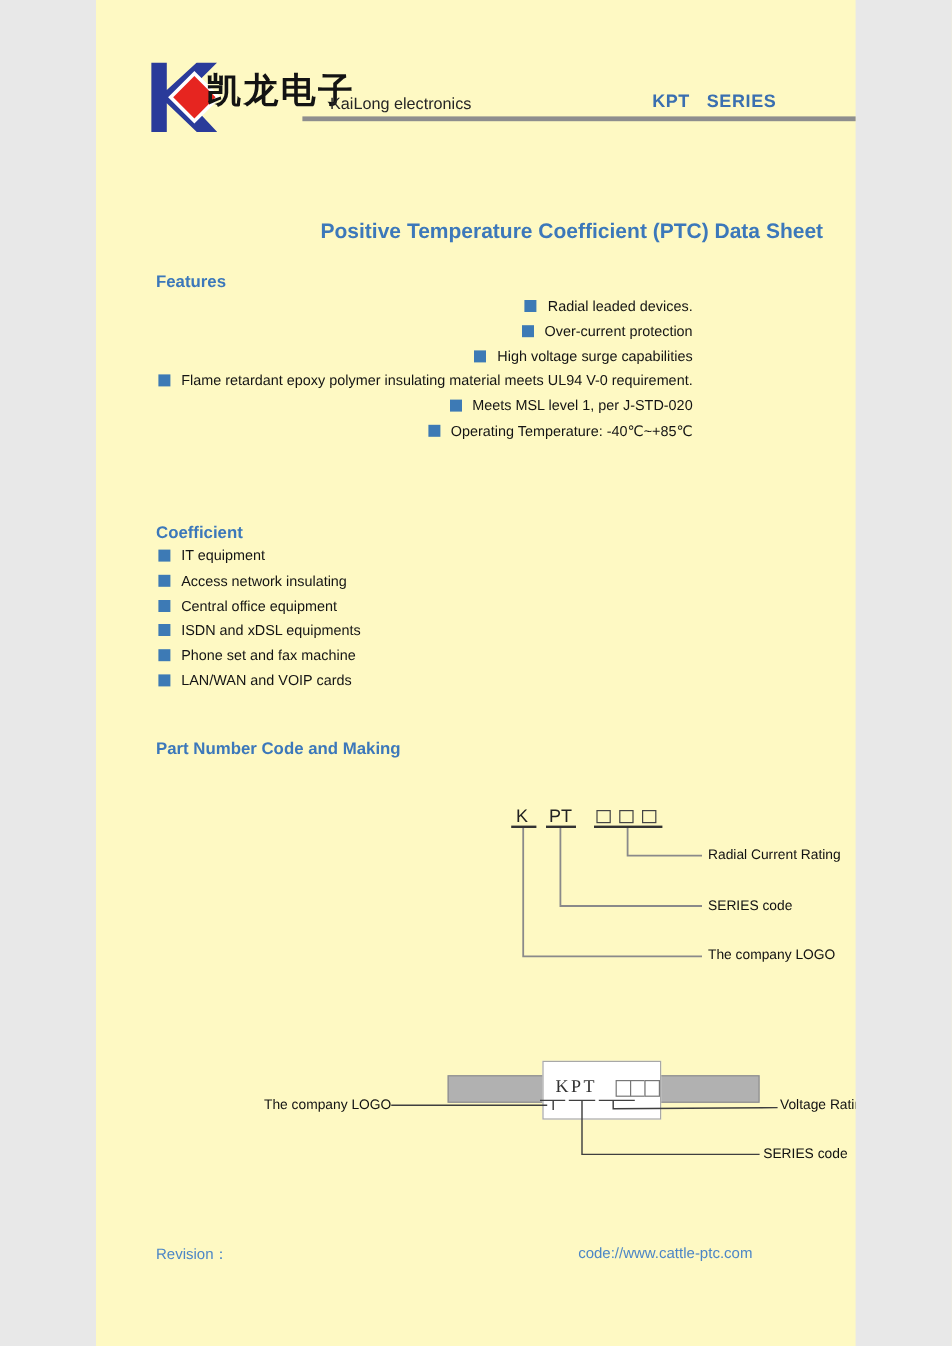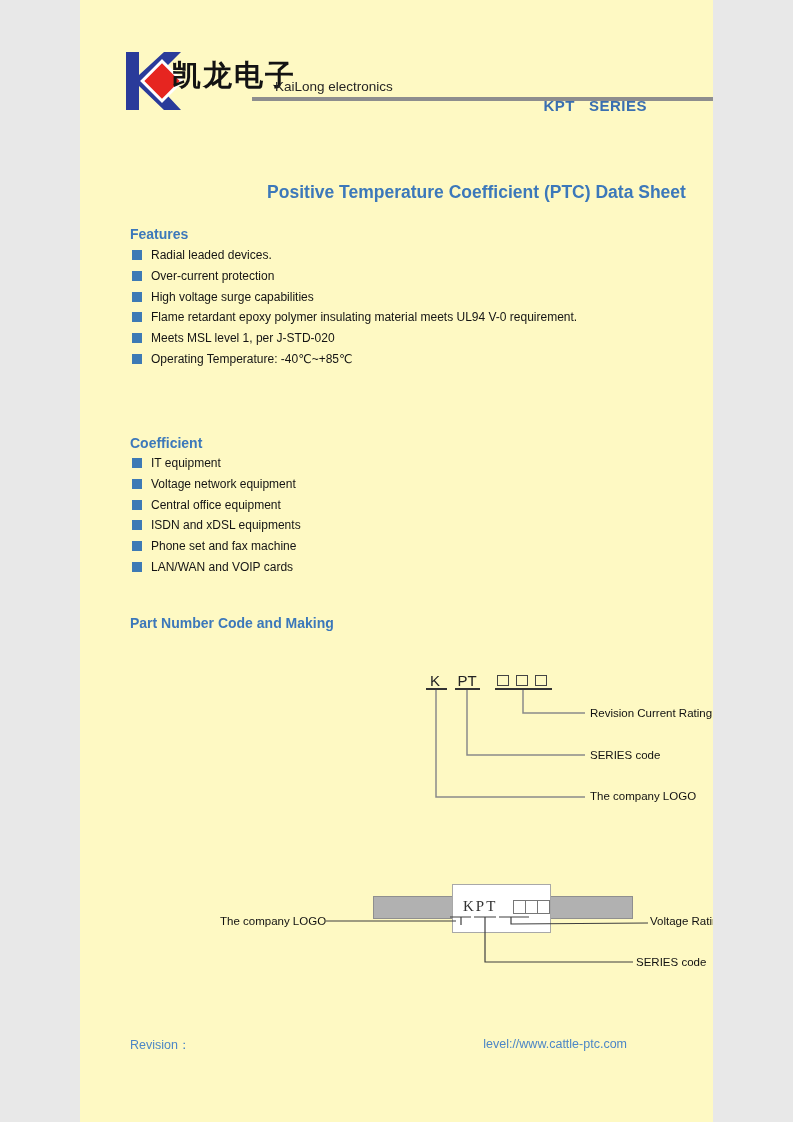--- a/index.html
+++ b/index.html
@@ -18,21 +18,21 @@
   .logo-cn{
     left:92px;top:56px;
     font-size:29px;font-weight:bold;
     font-family:"DejaVu Serif","Liberation Serif",serif;
     color:#131313;letter-spacing:2px;white-space:pre;
   }
   .logo-en{left:195px;top:79px;font-size:13.5px;color:#252525;}
   .series-label{
     right:66px;top:76px;
     font-size:15px;font-weight:bold;color:#3a6fb0;
-    white-space:pre;letter-spacing:0.5px;margin-top:21px;
+    white-space:pre;letter-spacing:0.5px;
   }
   .header-rule{left:172px;top:97px;width:568px;height:3.5px;background:#8e8e8e;}
 
   
   .doc-title{
     left:0;top:149px;width:793px;text-align:center;
     font-size:17.5px;font-weight:bold;color:#3c78ba;margin-top:33px;
   }
 
   
@@ -86,21 +86,21 @@
     </svg>
   </div>
   <div class="abs logo-cn">凯龙电子</div>
   <div class="abs logo-en">KaiLong electronics</div>
   <div class="abs series-label">KPT   SERIES</div>
   <div class="abs header-rule"></div>
 
   <div class="abs doc-title">Positive Temperature Coefficient (PTC) Data Sheet</div>
 
   <div class="abs section-heading" style="left:50px;top:226px;">Features</div>
-  <div class="abs bullet-list" style="left:50px;top:245px;">
+  <div class="abs bullet-list" style="left:50px;top:245px;align-items:flex-end;">
     <div class="bullet-item">
         <span class="bullet-sq"></span>
         <span class="bullet-text">Radial leaded devices.</span>
       </div>
     <div class="bullet-item">
         <span class="bullet-sq"></span>
         <span class="bullet-text">Over-current protection</span>
       </div>
     <div class="bullet-item">
         <span class="bullet-sq"></span>
@@ -121,21 +121,21 @@
   </div>
 
   <div class="abs section-heading" style="left:50px;top:435px;">Coefficient</div>
   <div class="abs bullet-list" style="left:50px;top:453px;">
     <div class="bullet-item">
         <span class="bullet-sq"></span>
         <span class="bullet-text">IT equipment</span>
       </div>
     <div class="bullet-item">
         <span class="bullet-sq"></span>
-        <span class="bullet-text">Voltage network equipment</span>
+        <span class="bullet-text">Access network insulating</span>
       </div>
     <div class="bullet-item">
         <span class="bullet-sq"></span>
         <span class="bullet-text">Central office equipment</span>
       </div>
     <div class="bullet-item">
         <span class="bullet-sq"></span>
         <span class="bullet-text">ISDN and xDSL equipments</span>
       </div>
     <div class="bullet-item">
@@ -161,21 +161,21 @@
   </div>
   <div class="abs pn-underline" style="left:415px;top:688px;width:57px;"></div>
 
   <div class="abs" style="left:340px;top:690px;width:180px;height:112px;">
     <svg width="180" height="112" viewBox="0 0 180 112">
       <path d="M16 0 V107 H165" fill="none" stroke="#8a8a8a" stroke-width="1.5"></path>
       <path d="M47 0 V65 H165" fill="none" stroke="#8a8a8a" stroke-width="1.5"></path>
       <path d="M103 0 V23 H165" fill="none" stroke="#8a8a8a" stroke-width="1.5"></path>
     </svg>
   </div>
-  <div class="abs pn-label" style="left:510px;top:707px;">Revision Current Rating</div>
+  <div class="abs pn-label" style="left:510px;top:707px;">Radial Current Rating</div>
   <div class="abs pn-label" style="left:510px;top:749px;">SERIES code</div>
   <div class="abs pn-label" style="left:510px;top:790px;">The company LOGO</div>
 
   <div class="abs mark-bar"></div>
   <div class="abs mark-box">
     <div class="mark-row">
       <span class="mark-kpt">KPT</span>
       <span class="mark-sq"></span>
       <span class="mark-sq"></span>
       <span class="mark-sq"></span>
@@ -187,15 +187,15 @@
       <path d="M230 9 H251 M241 9 V17" fill="none" stroke="#3f3f3f" stroke-width="1.2"></path>
       <path d="M254 9 H276 M265 9 V54 H413" fill="none" stroke="#3f3f3f" stroke-width="1.2"></path>
       <path d="M279 9 H309 M291 9 V16 L428 15" fill="none" stroke="#3f3f3f" stroke-width="1.2"></path>
     </svg>
   </div>
   <div class="abs pn-label" style="left:140px;top:915px;width:104px;text-align:right;">The company LOGO</div>
   <div class="abs pn-label" style="left:570px;top:915px;">Voltage Rating</div>
   <div class="abs pn-label" style="left:556px;top:956px;">SERIES code</div>
 
   <div class="abs footer-text" style="left:50px;top:1037px;">Revision：</div>
-  <div class="abs footer-text" style="right:86px;top:1037px;">level://www.cattle-ptc.com</div>
+  <div class="abs footer-text" style="right:86px;top:1037px;">code://www.cattle-ptc.com</div>
 
 </div>
 
 </body></html>

